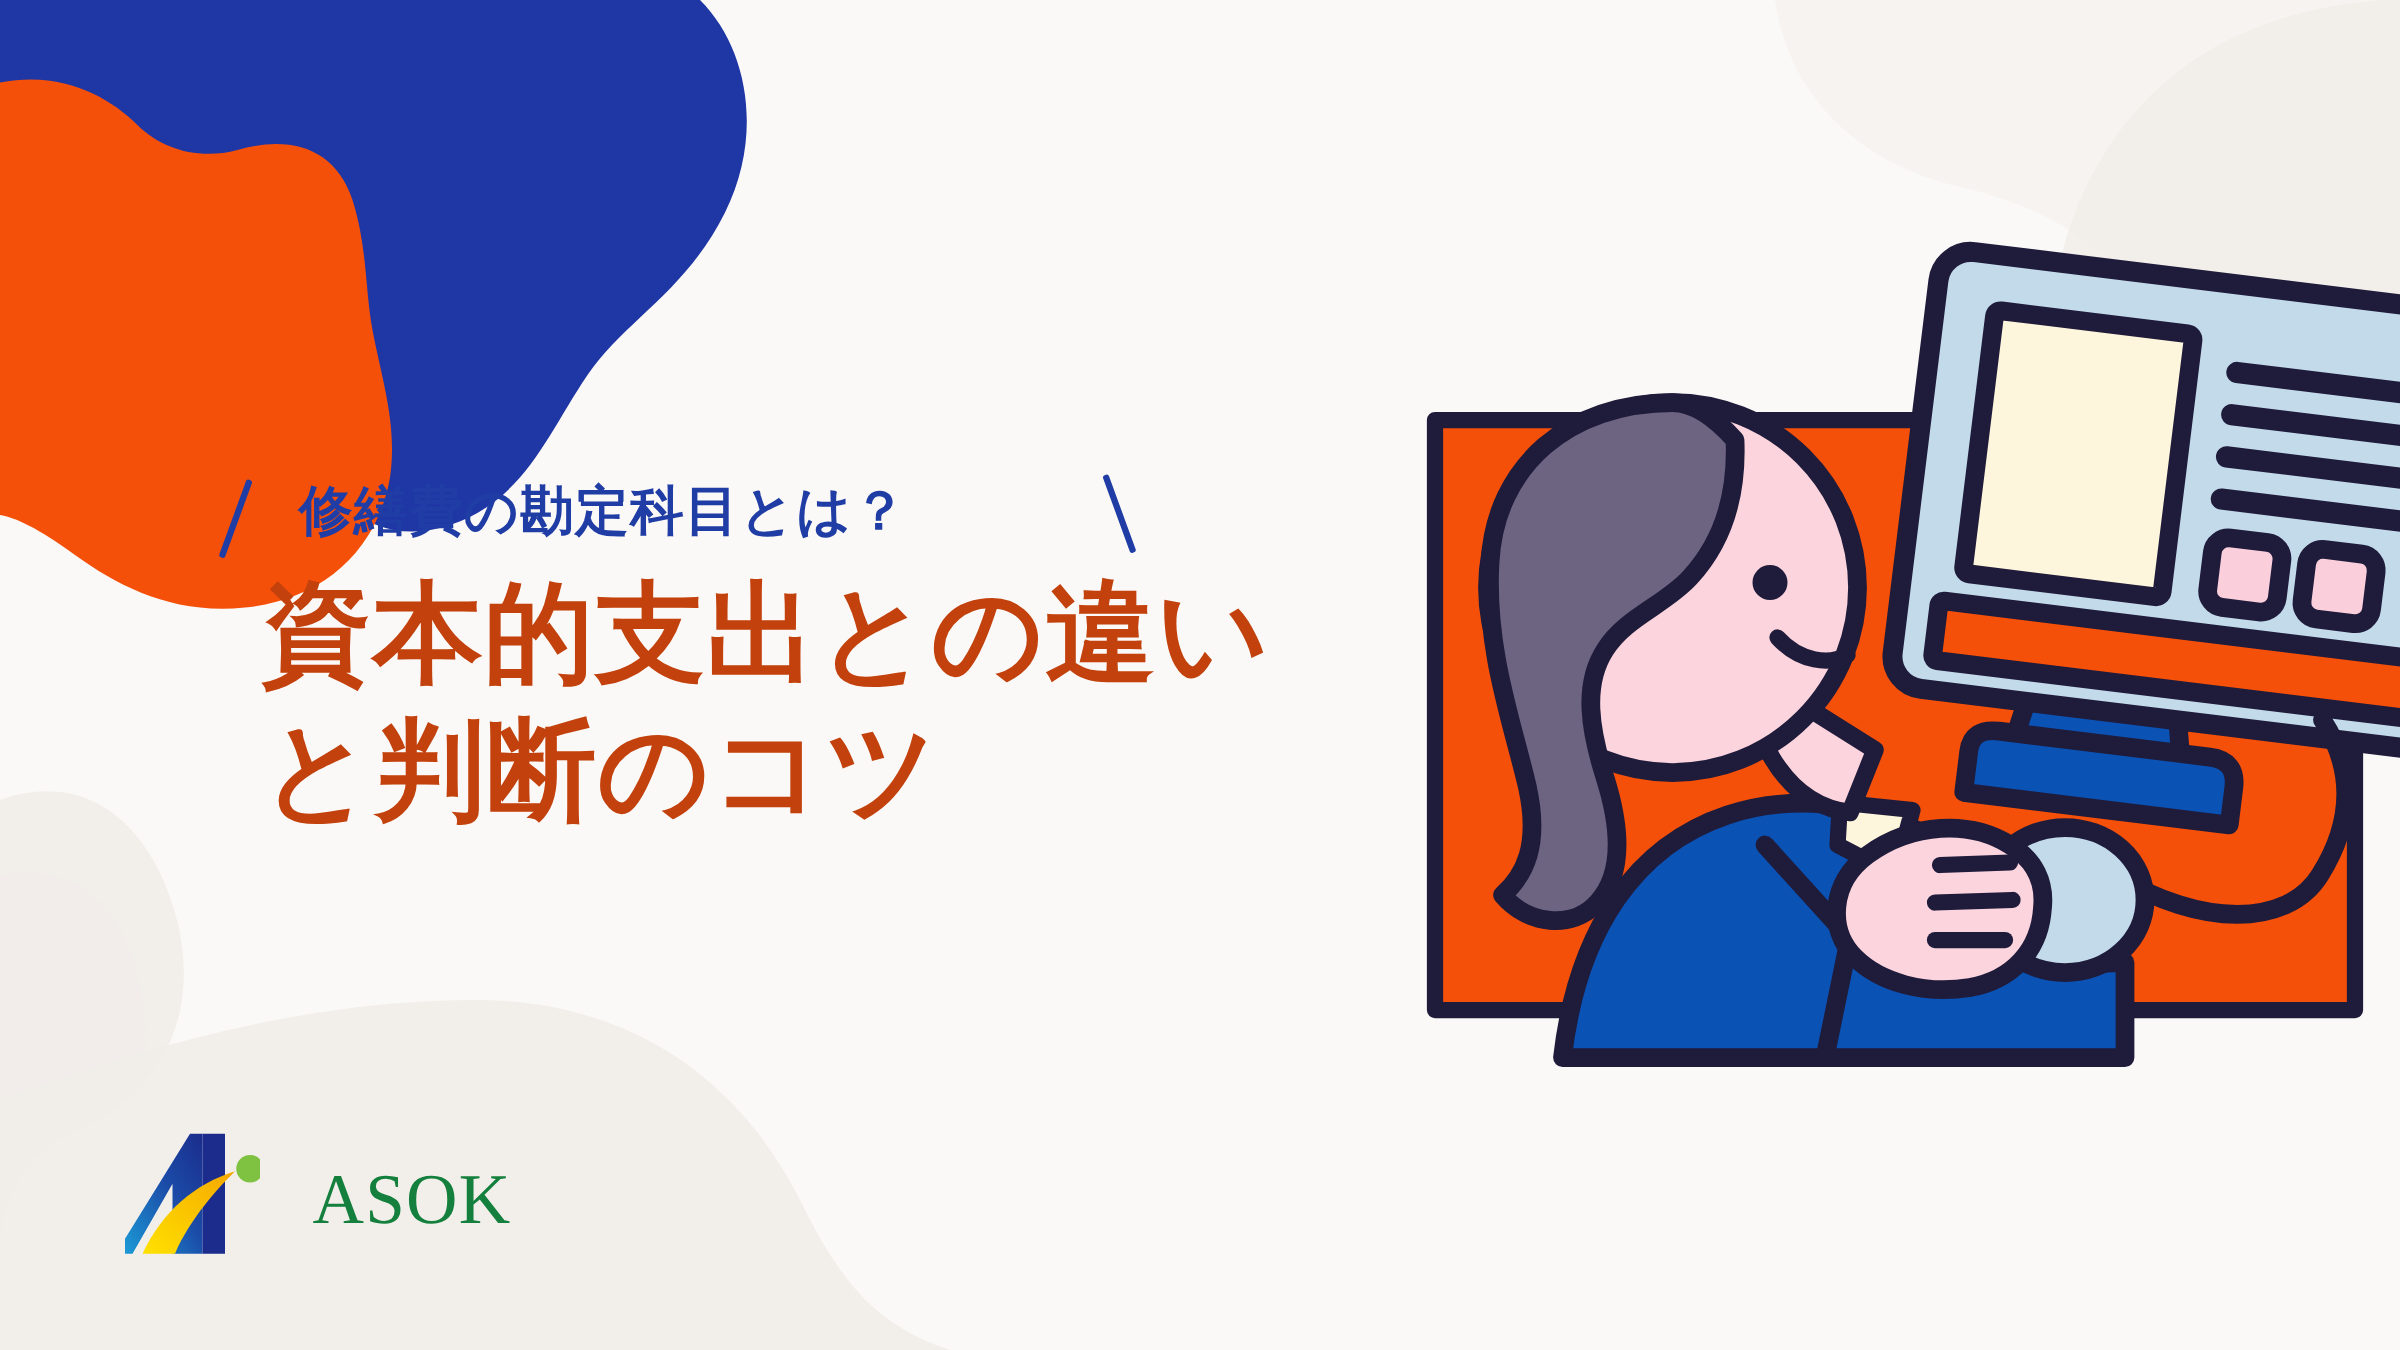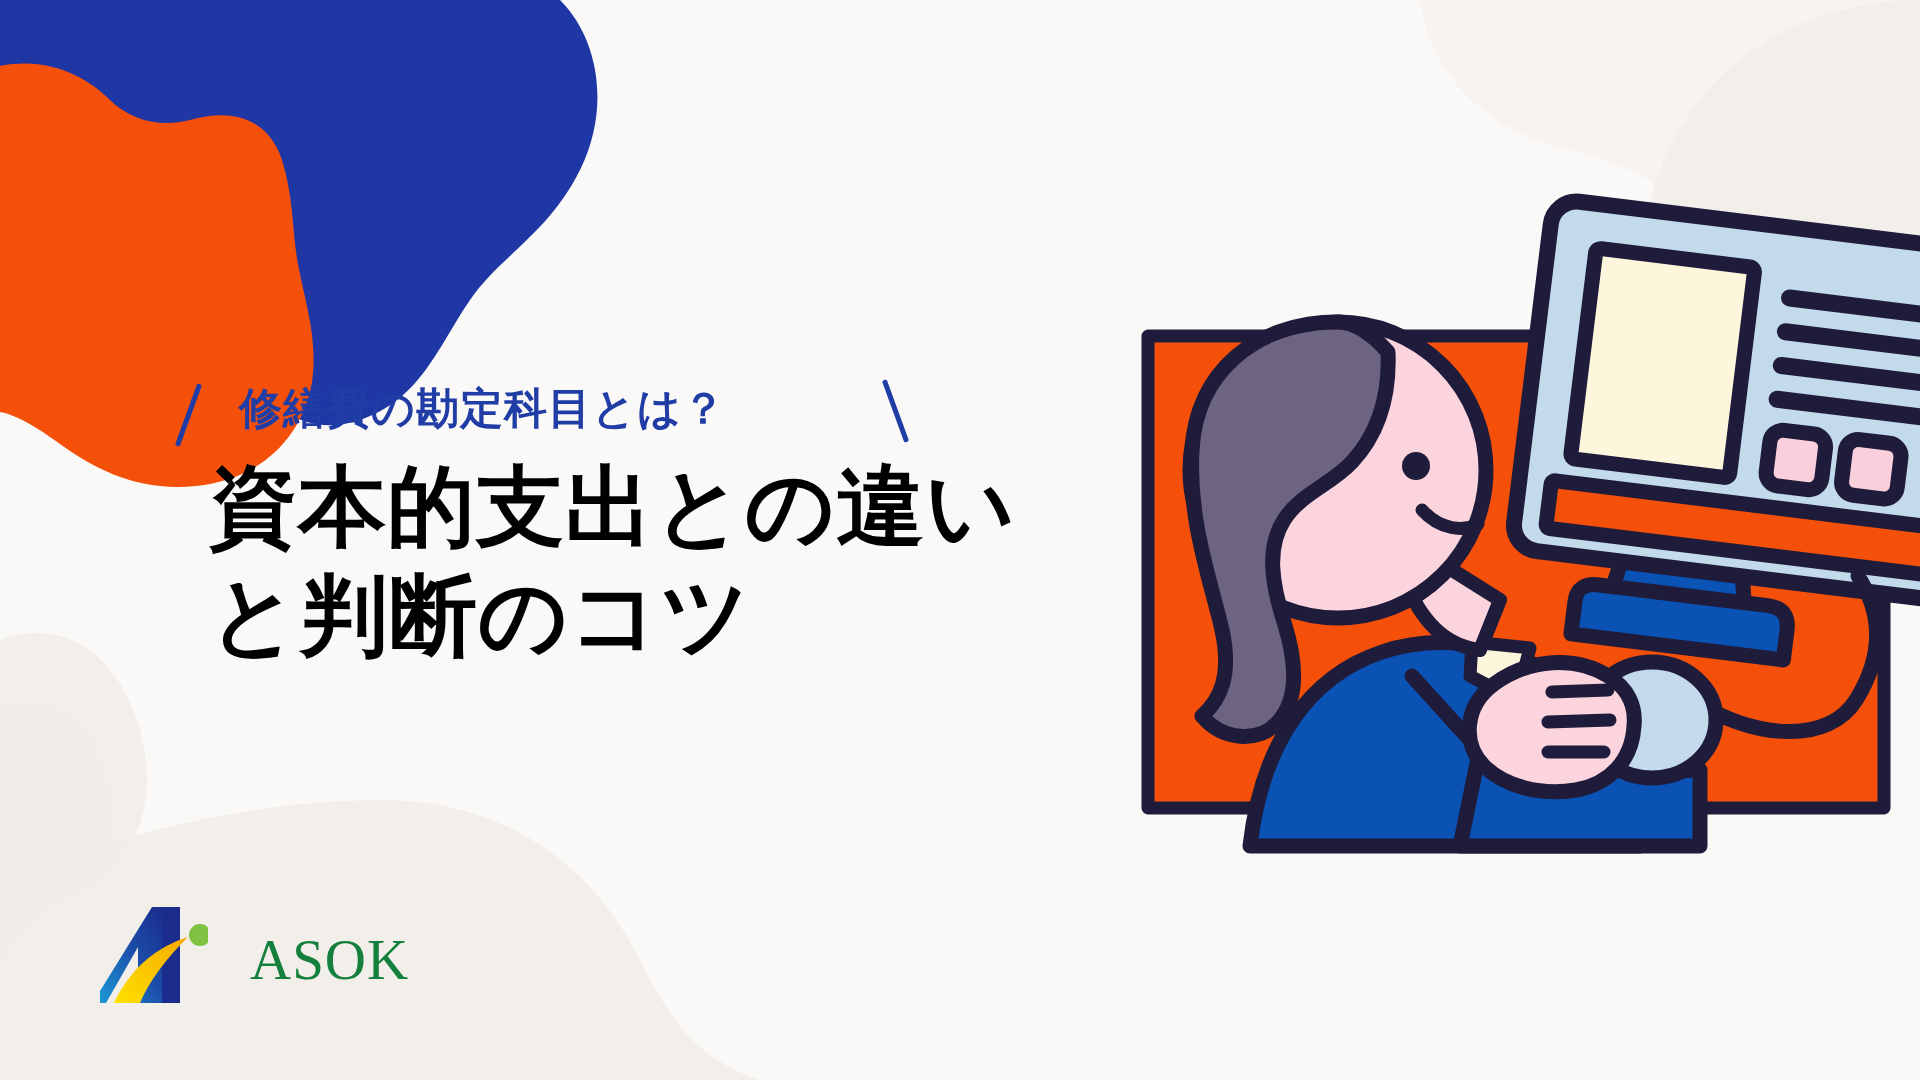--- a/index.html
+++ b/index.html
@@ -31,21 +31,21 @@
   }
   .slash.l{left:155px;top:382px;transform:rotate(20deg);}
   .slash.r{left:862px;top:378px;transform:rotate(-20deg);}
 
   .headline{
     position:absolute;
     left:178px; top:452px;
     font-size:88px;
     font-weight:700;
     line-height:1.24;
-    color:#000000;
+    color:#c2410c;
     letter-spacing:1px;
     white-space:pre;
     font-family:"DejaVu Sans","Liberation Sans",sans-serif;
   }
 
   
   .logo{position:absolute;left:100px;top:903px;width:310px;height:112px;}
   .logo-mark{position:absolute;left:0;top:0;width:108px;height:112px;}
   .logo-text{
     position:absolute;left:150px;top:28px;

